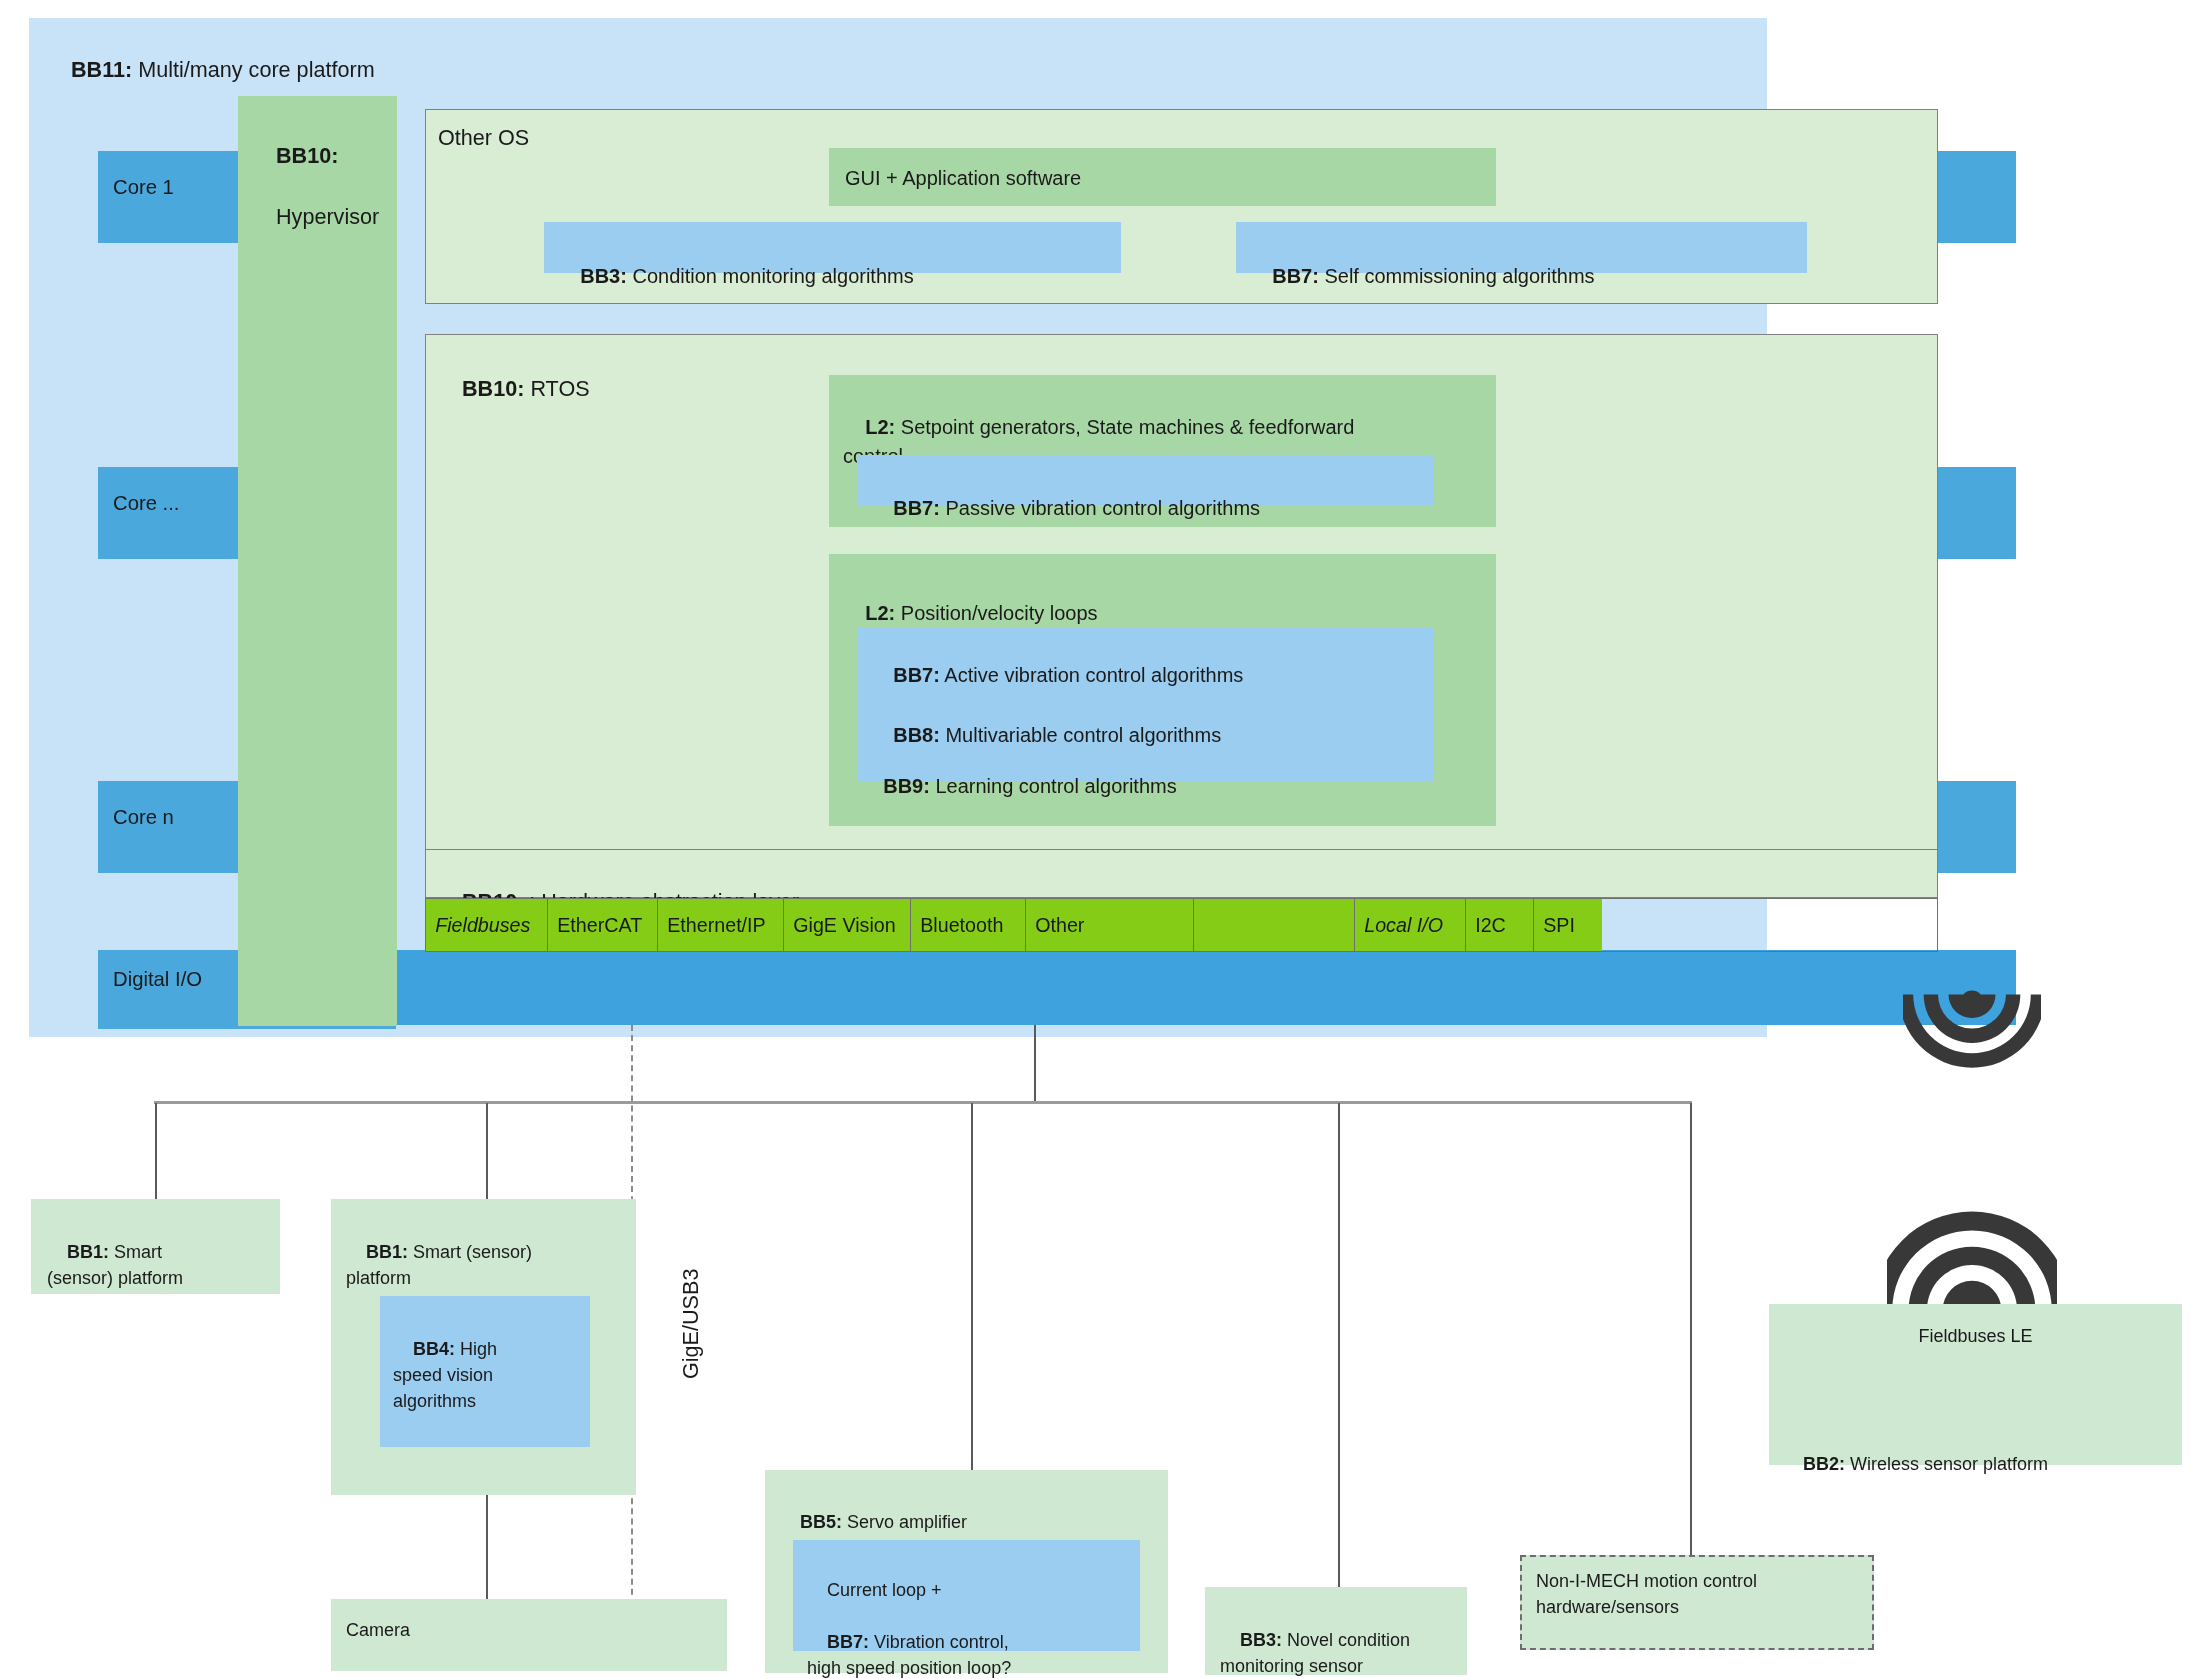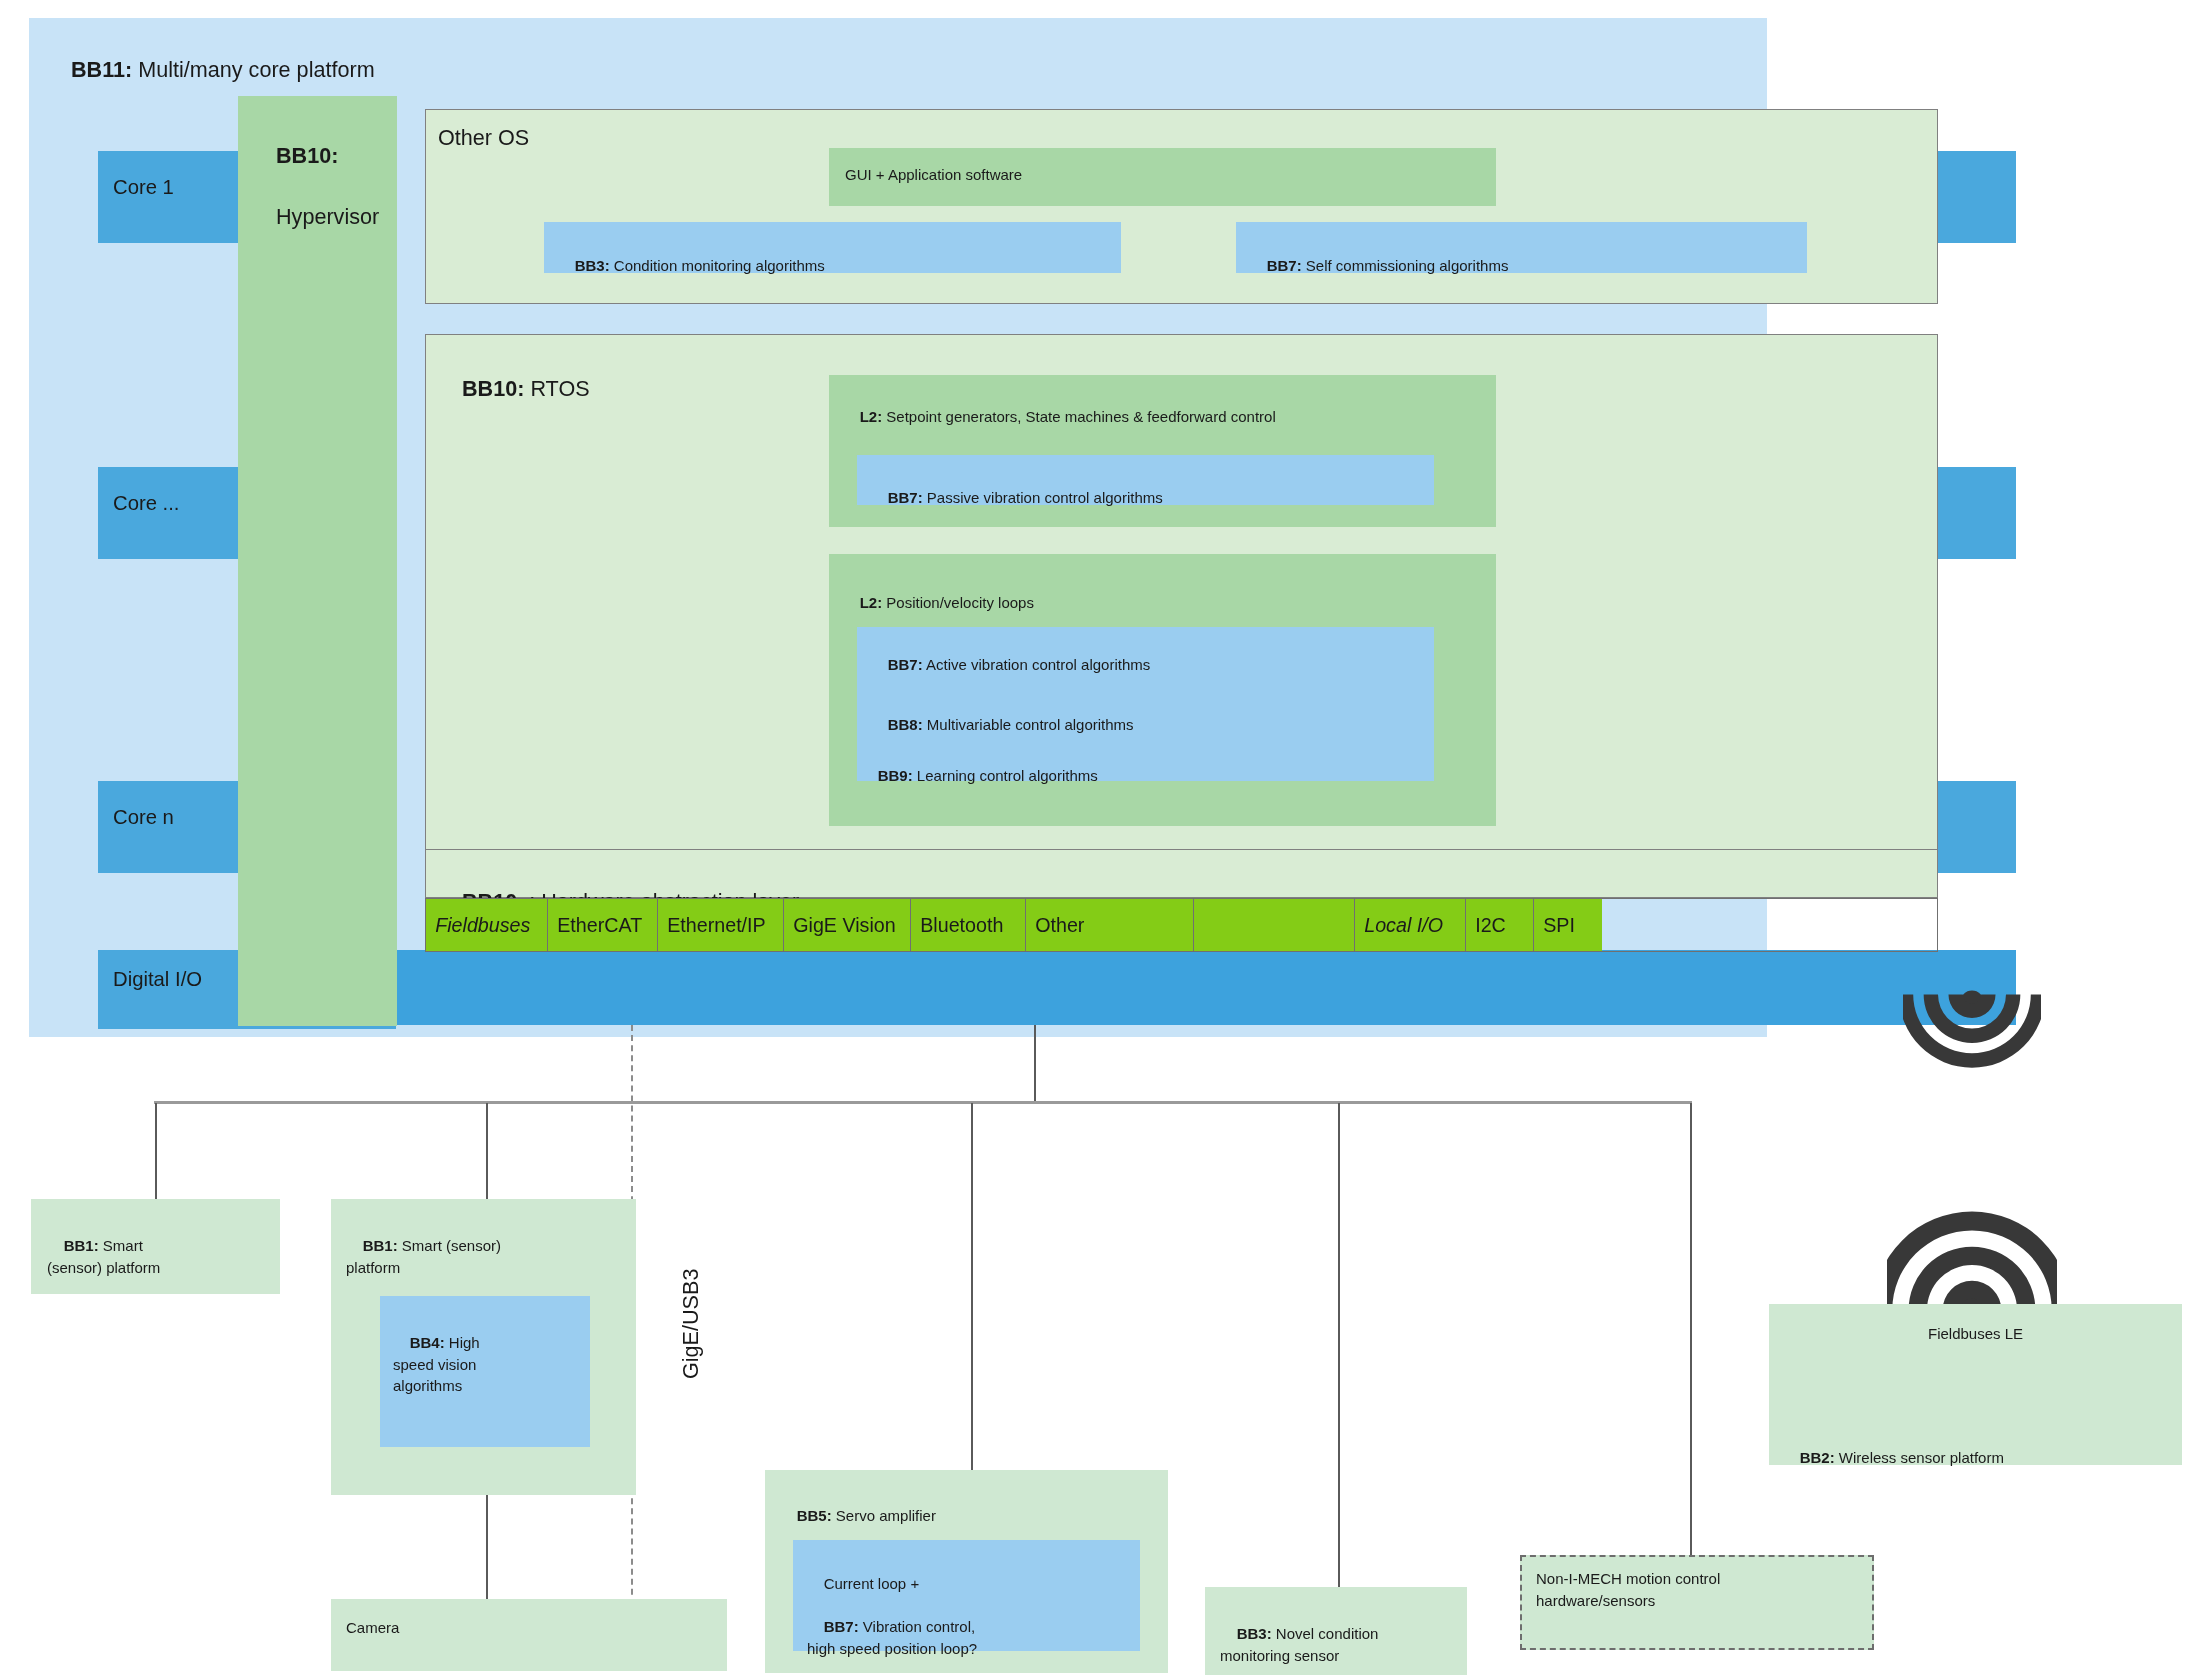--- a/index.html
+++ b/index.html
@@ -20,22 +20,22 @@
   .c-midgreen{background:#a8d7a6;}
   .c-bb{background:#9acdf0;}
   .c-bus{background:#3da2dd;}
   .c-lightgreen{background:#cfe8d2;}
 
   
   .t-title{font-size:21.6px;}
   .t-core{font-size:20.3px;}
   .t-hyper{font-size:21.6px;line-height:1.42;}
   .t-os{font-size:21.6px;}
-  .t-box{font-size:15px;line-height:1.42;}
-  .t-small{font-size:15px;line-height:1.45;}
+  .t-box{font-size:20px;line-height:1.42;}
+  .t-small{font-size:18px;line-height:1.45;}
 
   
   .hal-table{position:absolute;display:flex;box-sizing:border-box;
              border-top:1.3px solid #707070;}
   .hal-cell{box-sizing:border-box;border-right:1.3px solid #707070;
             display:flex;align-items:center;padding-left:9.2px;
             font-size:19.7px;background:#84cc16;}
   .hal-cell:last-child{border-right:none;}
 
   

